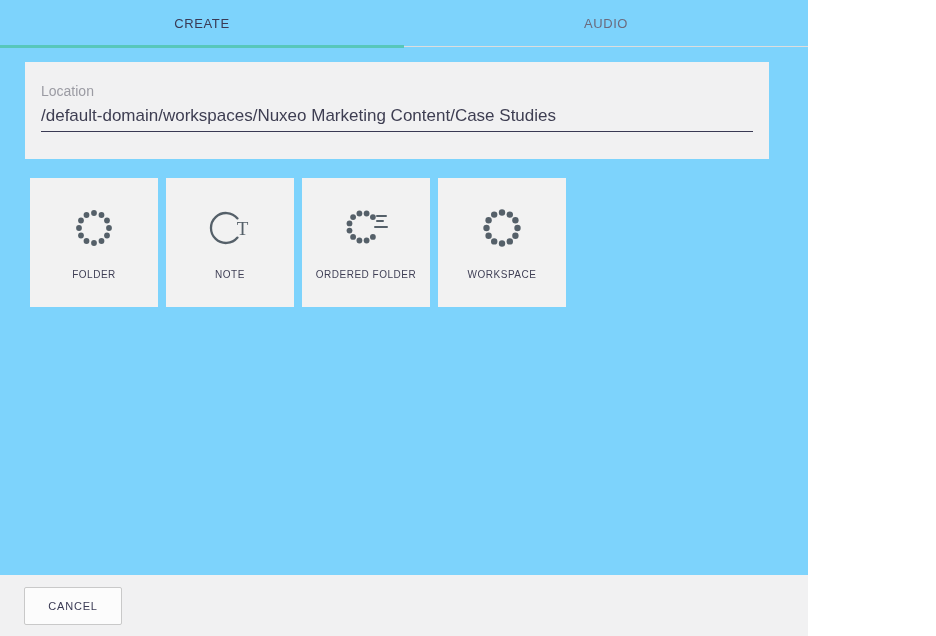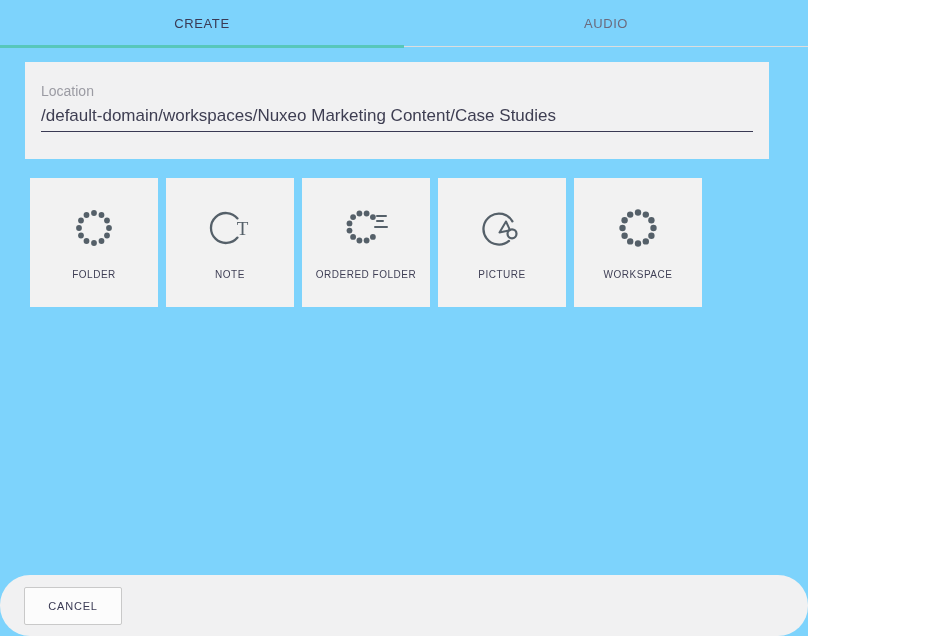--- a/index.html
+++ b/index.html
@@ -21,21 +21,21 @@
 
   
   .tiles { margin:19px 30px 0 30px; display:flex; flex-wrap:wrap; gap:11px 8px; align-content:flex-start; }
   .tile { width:128px; min-height:129px; background:#f2f2f2; display:flex; flex-direction:column;
           align-items:center; padding:25px 8px 10px 8px; cursor:pointer; }
   .tile-icon { width:48px; height:48px; flex:0 0 auto; }
   .tile-label-wrap { margin-top:14px; display:flex; justify-content:center; width:100%; }
   .tile-label { font-size:10px; letter-spacing:0.5px; color:#3f3f55; text-align:left; line-height:2.0; text-transform:uppercase; }
 
   
-  .footer { margin-top:auto; height:61px; background:#f1f1f2; flex:0 0 auto; display:flex; align-items:center;border-radius:30px; }
+  .footer { margin-top:auto; height:61px; background:#f1f1f2; flex:0 0 auto; display:flex; align-items:center; }
   .cancel-btn { margin-left:24px; width:98px; height:38px; background:#fcfcfc; border:1px solid #c9c9c9;
                 border-radius:2px; font-family:"Liberation Sans", sans-serif; font-size:11px; letter-spacing:0.8px;
                 color:#3a3a54; cursor:pointer; }
 
   svg { display:block; }
 </style>
 </head>
 <body>
 
 <div class="app">
@@ -109,32 +109,20 @@
             <circle cx="30.9" cy="33.9" r="2.9"></circle>
           </g>
           <path d="M 35 13 H 44 M 35 18 H 41 M 33 24 H 45" stroke="#556069" stroke-width="2" stroke-linecap="round"></path>
         </svg>
       </span>
       <span class="tile-label-wrap">
           <span class="tile-label">ORDERED FOLDER</span>
         </span>
     </div>
 
-    <div class="tile">
-      <span class="tile-icon">
-        <svg viewBox="0 0 48 48" width="48" height="48">
-          <path d="M 34.4 18.3 A 15.5 15.5 0 1 0 31 37.9" fill="none" stroke="#556069" stroke-width="2.3" stroke-linecap="round"></path>
-          <path d="M 28 18.5 L 21.5 29.5 L 32 27.2 Z" fill="none" stroke="#556069" stroke-width="2" stroke-linejoin="round"></path>
-          <circle cx="34" cy="30.8" r="4.5" fill="none" stroke="#556069" stroke-width="2.2"></circle>
-        </svg>
-      </span>
-      <span class="tile-label-wrap">
-          <span class="tile-label">PICTURE</span>
-        </span>
-    </div>
 
 
     <div class="tile">
       <span class="tile-icon">
         <svg viewBox="0 0 48 48" width="48" height="48" fill="#556069">
           <circle cx="39.5" cy="25" r="3.2"></circle>
             <circle cx="37.4" cy="17.3" r="3.2"></circle>
             <circle cx="31.8" cy="11.6" r="3.2"></circle>
           <circle cx="24" cy="9.5" r="3.2"></circle>
             <circle cx="16.2" cy="11.6" r="3.2"></circle>

